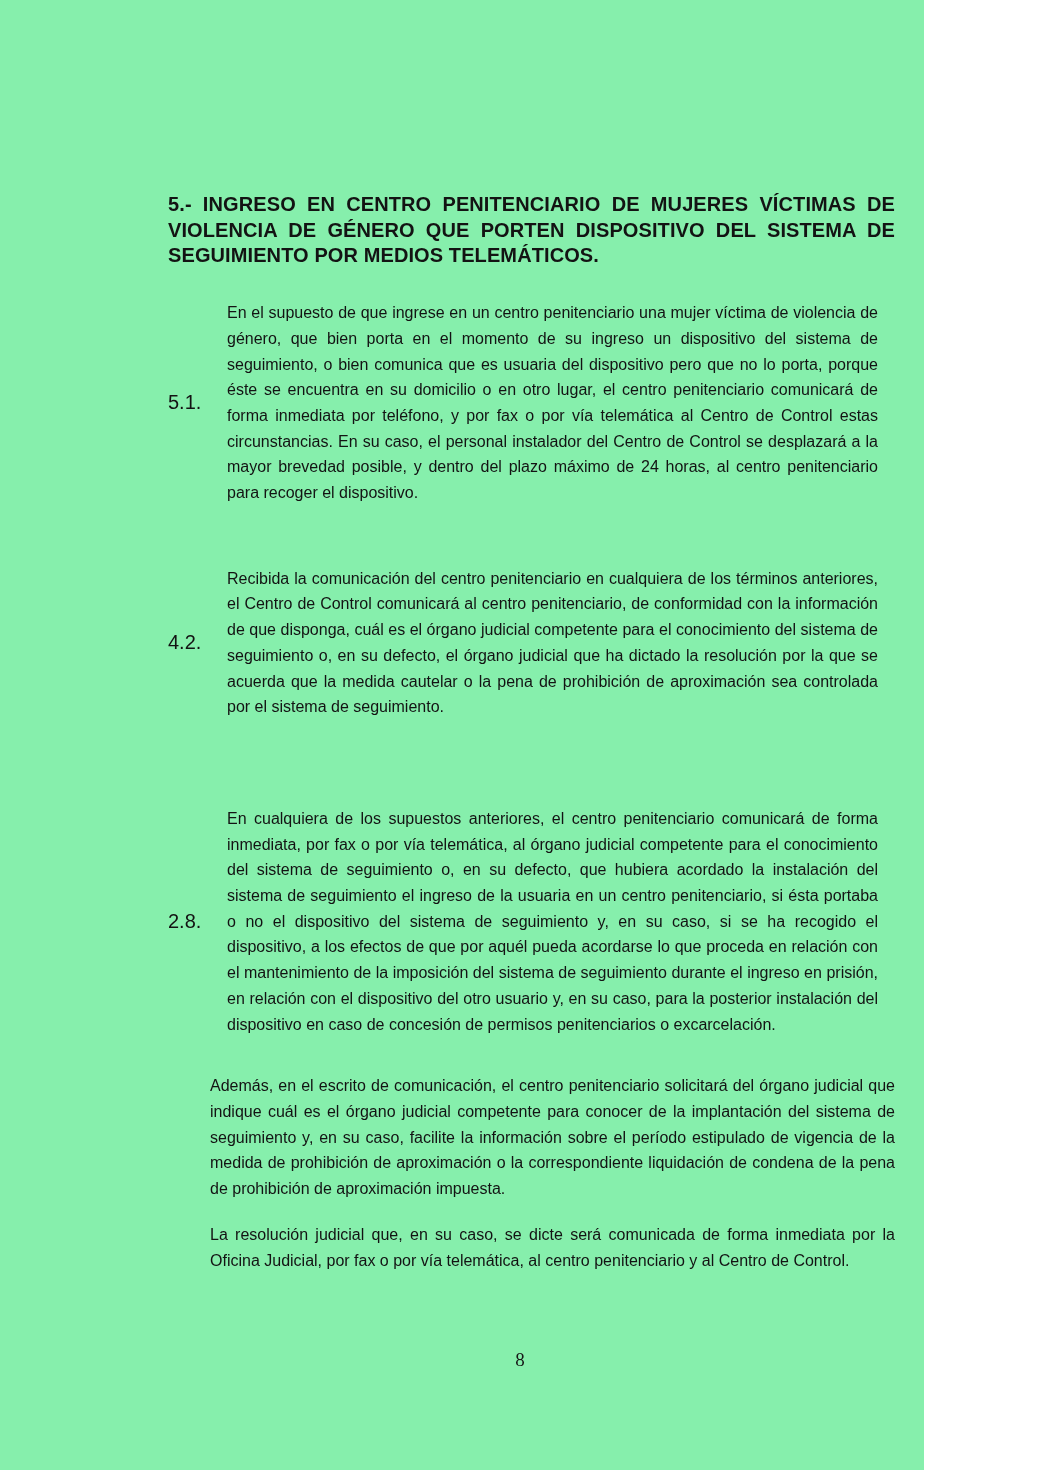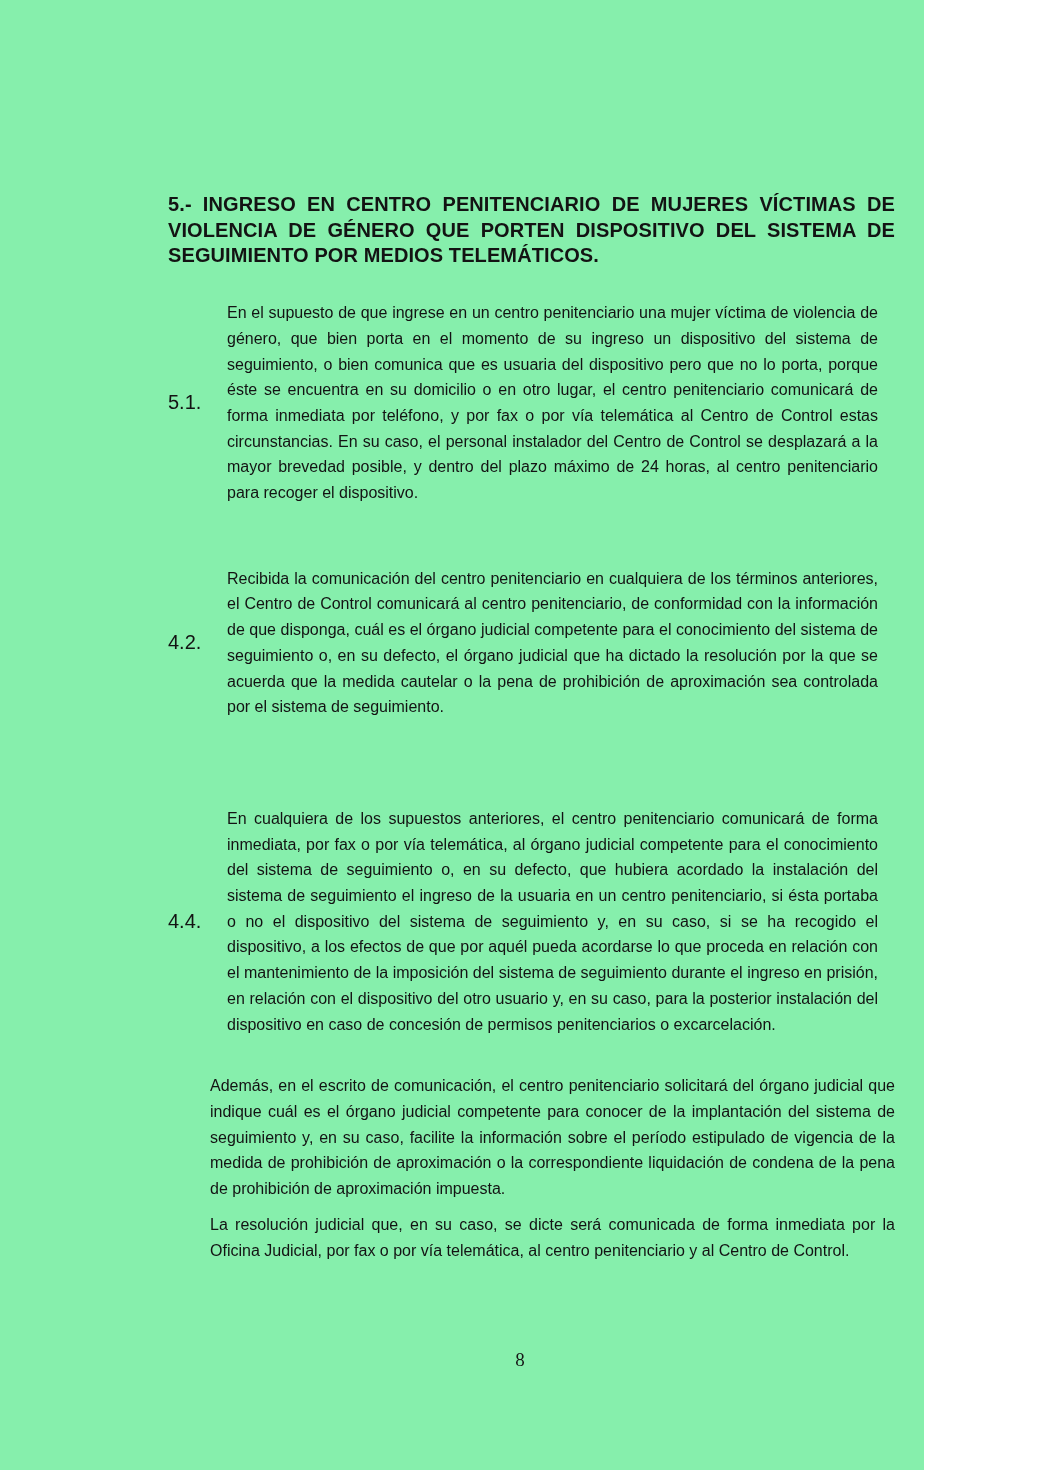--- a/index.html
+++ b/index.html
@@ -48,21 +48,21 @@
   }
   .clause-1 { margin-top: 14px; }
   .clause-2 { margin-top: 26px; }
   .clause-3 { margin-top: 52px; }
   .para {
     margin: 19px 0 0 42px;
     font-size: 16px;
     line-height: 25.7px;
     text-align: justify;
   }
-  .para-last { margin-top: 10px; }
+  .para-last { margin-top: 20px; }
   .page-number {
     position: absolute;
     left: 0;
     top: 1349px;
     width: 1040px;
     text-align: center;
     font-family: "Liberation Serif", serif;
     font-size: 19px;
     line-height: 22px;
     color: #181818;
@@ -80,21 +80,21 @@
       <span class="num">5.1.</span>
       <p class="text">En el supuesto de que ingrese en un centro penitenciario una mujer víctima de violencia de género, que bien porta en el momento de su ingreso un dispositivo del sistema de seguimiento, o bien comunica que es usuaria del dispositivo pero que no lo porta, porque éste se encuentra en su domicilio o en otro lugar, el centro penitenciario comunicará de forma inmediata por teléfono, y por fax o por vía telemática al Centro de Control estas circunstancias. En su caso, el personal instalador del Centro de Control se desplazará a la mayor brevedad posible, y dentro del plazo máximo de 24 horas, al centro penitenciario para recoger el dispositivo.</p>
     </div>
 
     <div class="clause clause-2">
       <span class="num">4.2.</span>
       <p class="text">Recibida la comunicación del centro penitenciario en cualquiera de los términos anteriores, el Centro de Control comunicará al centro penitenciario, de conformidad con la información de que disponga,  cuál es el órgano judicial competente para el conocimiento del sistema de seguimiento  o, en su defecto, el órgano judicial que ha dictado la resolución por la que se acuerda que la medida cautelar o la pena de prohibición de aproximación sea controlada por el sistema de seguimiento.</p>
     </div>
 
     <div class="clause clause-3">
-      <span class="num">4.4.</span>
+      <span class="num">2.8.</span>
       <p class="text">En cualquiera de los supuestos anteriores, el centro penitenciario comunicará de forma inmediata, por fax o por vía telemática, al órgano judicial competente para el conocimiento del sistema de seguimiento  o, en su defecto,  que hubiera acordado la instalación del sistema de seguimiento el ingreso de la usuaria en un centro penitenciario, si ésta portaba o no el dispositivo del sistema de seguimiento y, en su caso, si se ha recogido el dispositivo, a los efectos de que por aquél pueda acordarse lo que proceda en relación con el mantenimiento de la imposición del sistema de seguimiento durante el ingreso en prisión, en relación con el dispositivo del otro usuario y, en su caso, para la posterior instalación del dispositivo en caso de concesión de permisos penitenciarios o excarcelación.</p>
     </div>
 
     <p class="para">Además, en el escrito de comunicación, el centro penitenciario solicitará del órgano judicial que indique cuál es el órgano judicial competente para conocer de la implantación del sistema de seguimiento y, en su caso, facilite la información sobre el período estipulado de vigencia de la medida de prohibición de aproximación o la correspondiente liquidación de condena de la pena de prohibición de aproximación impuesta.</p>
 
     <p class="para para-last">La resolución judicial que, en su caso, se dicte será comunicada de forma inmediata por la Oficina Judicial, por fax o por vía telemática, al centro penitenciario y al Centro de Control.</p>
 
   </div>
 
   <div class="page-number">8</div>

